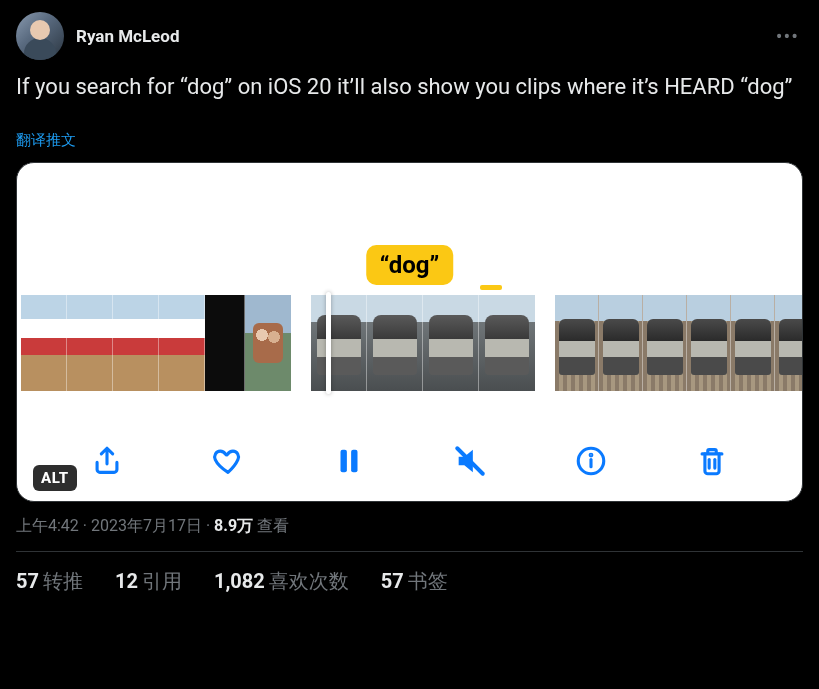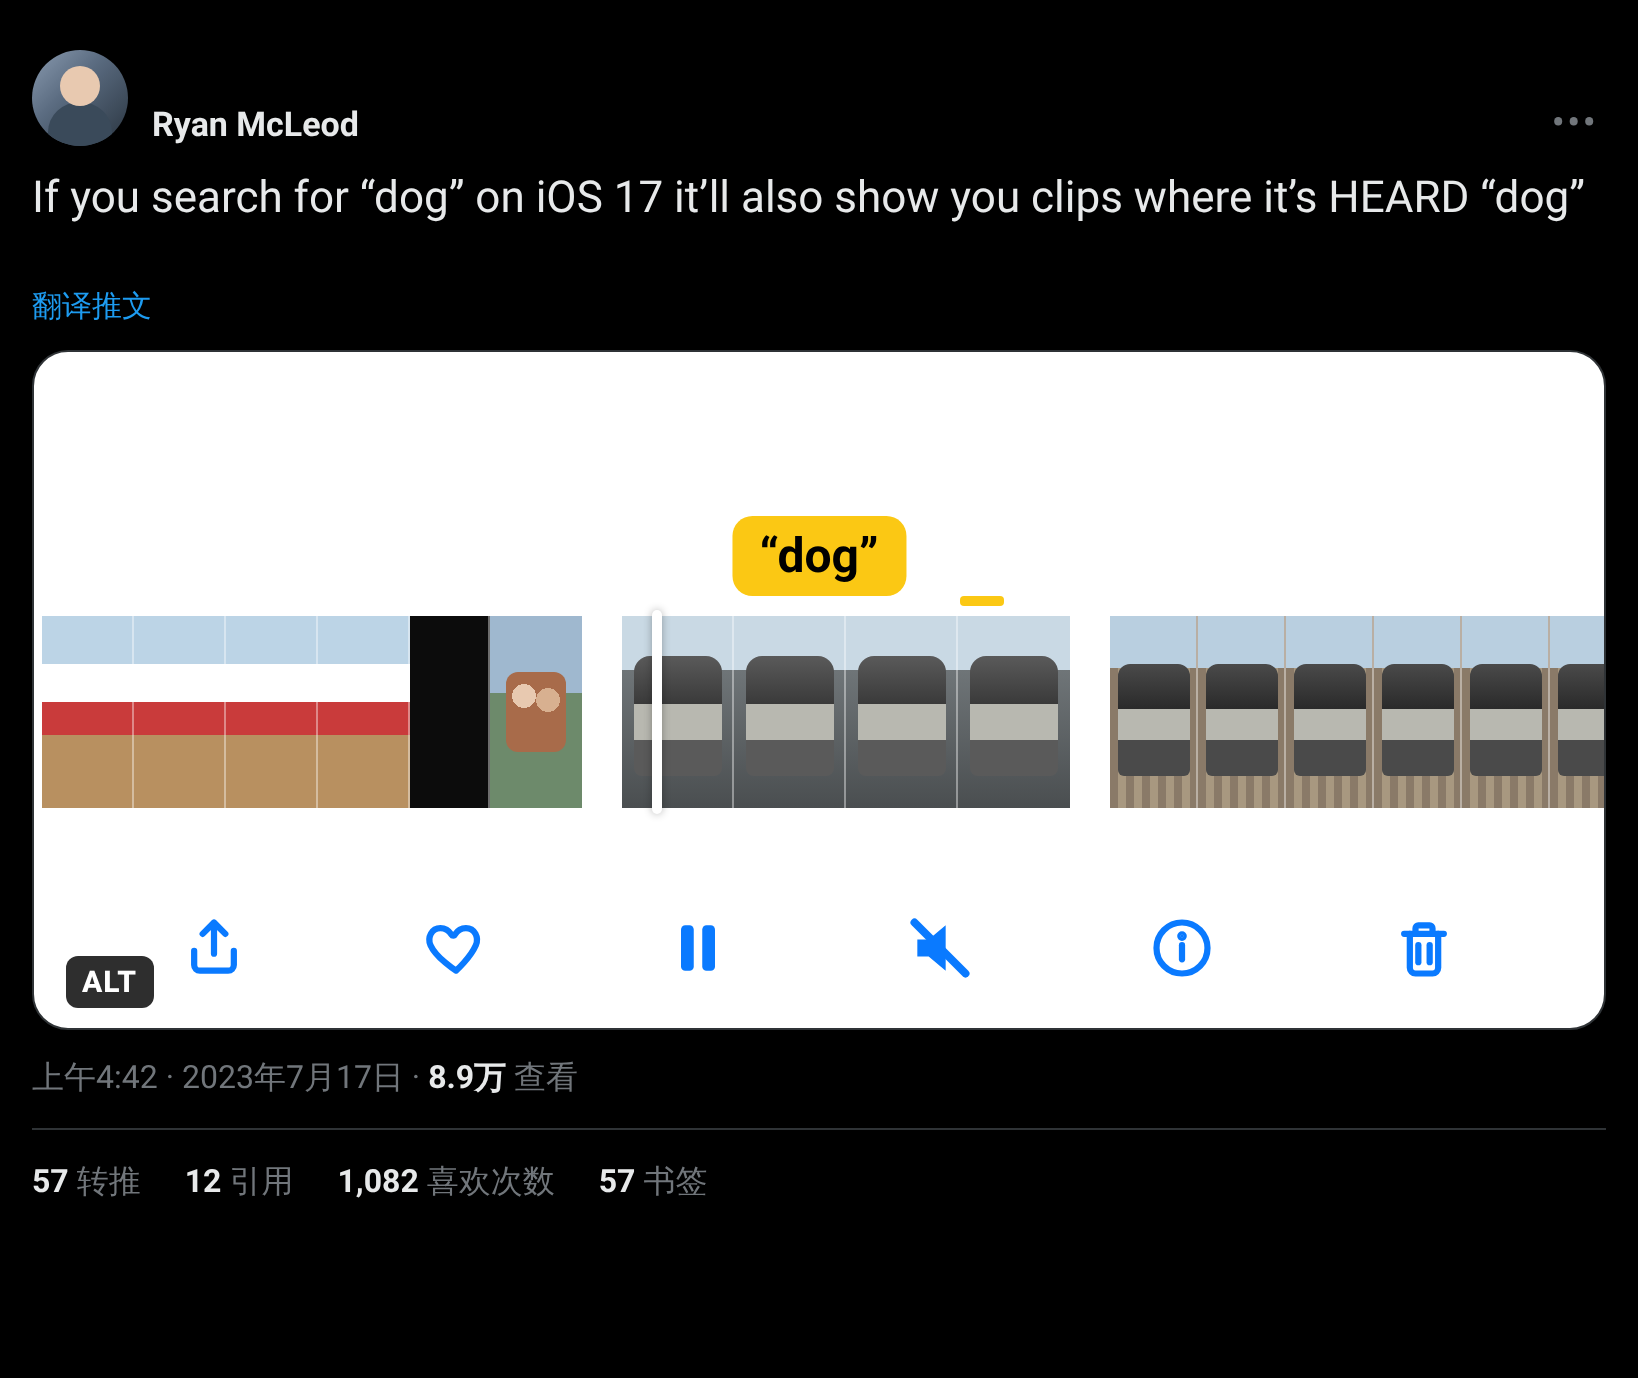--- a/index.html
+++ b/index.html
@@ -9,24 +9,23 @@
     font-family: -apple-system, BlinkMacSystemFont, "Segoe UI", Roboto, Helvetica, Arial, sans-serif;
     width: 819px;
     height: 689px;
     overflow: hidden;
   }
   .tweet {
     padding: 12px 16px;
   }
   .header {
     display: flex;
-    align-items: flex-end;
+    align-items: center;
     gap: 12px;
     margin-bottom: 12px;
-    margin-top: 13px;
   }
   .avatar {
     width: 48px;
     height: 48px;
     border-radius: 50%;
     background: linear-gradient(135deg, #8a9bb0 0%, #5a6b80 40%, #2a3540 100%);
     flex-shrink: 0;
     position: relative;
     overflow: hidden;
   }
@@ -221,42 +220,42 @@
     font-size: 16px;
     margin-top: 14px;
   }
   .meta .bold { color: #e7e9ea; font-weight: 700; text-align: right; }
   .divider {
     border-top: 1px solid #2f3336;
     margin-top: 14px;
   }
   .stats {
     display: flex;
-    gap: 22px;
+    gap: 32px;
     padding-top: 16px;
-    font-size: 16px;
+    font-size: 20px;
     color: #71767b;
   }
   .stats .num { color: #e7e9ea; font-weight: 700; margin-right: 4px; }
   .stats .item { cursor: pointer; }
 </style>
 </head>
 <body>
 
 <div class="tweet">
 
   <div class="header">
     <div class="avatar"></div>
     <div class="user-block">
       <div class="display-name">Ryan McLeod</div>
     </div>
     <div class="more">•••</div>
   </div>
 
-  <div class="body-text">If you search for “dog” on iOS 17 it’ll also show you clips where it’s HEARD “dog”</div>
+  <div class="body-text">If you search for “dog” on iOS 20 it’ll also show you clips where it’s HEARD “dog”</div>
 
   <div class="translate">翻译推文</div>
 
   <div class="media-card">
     <div class="tag-bubble">“dog”</div>
     <div class="tag-tick"></div>
 
     <div class="strip">
       <div class="clip-group g1">
         <div class="frame f1"></div>

